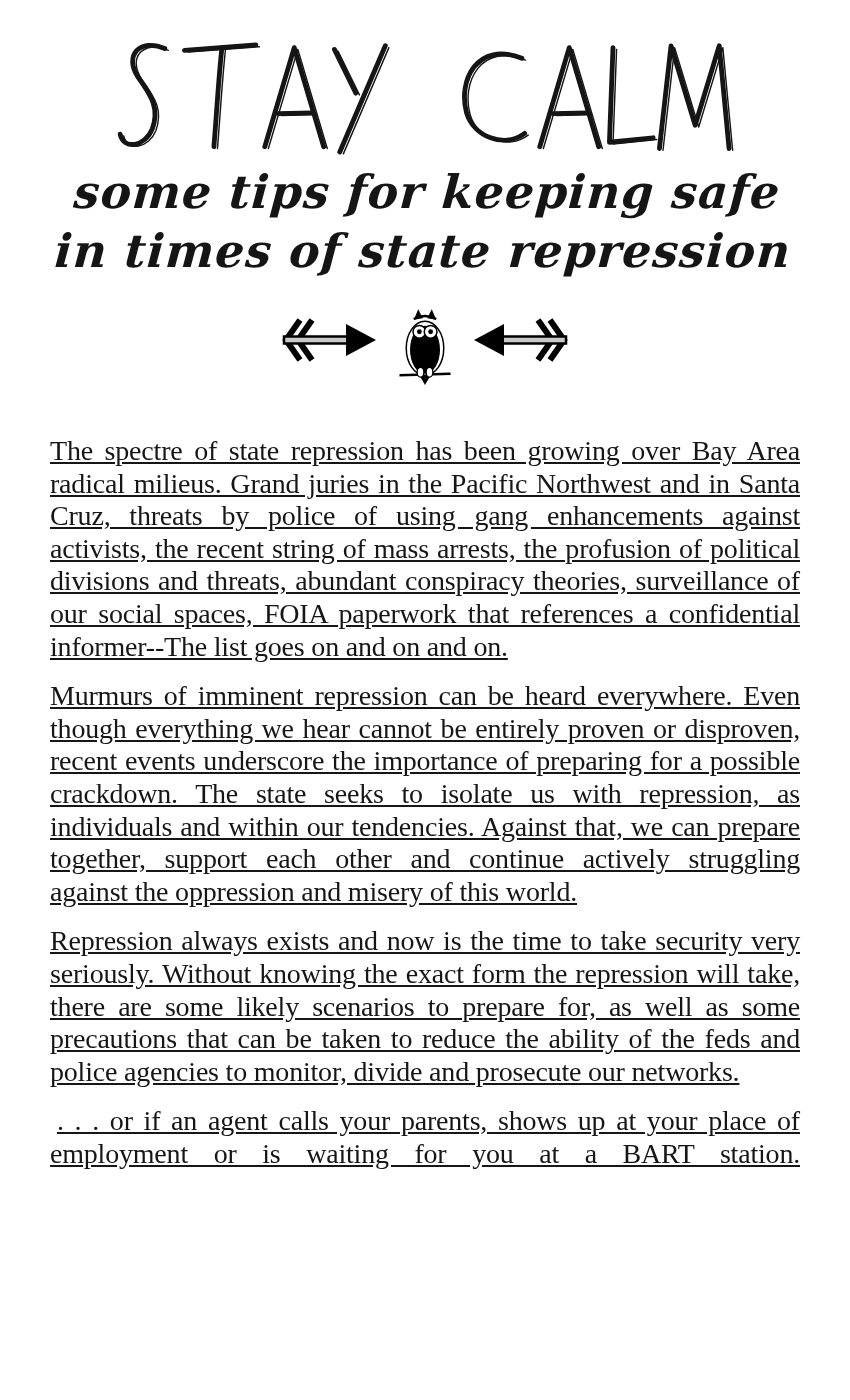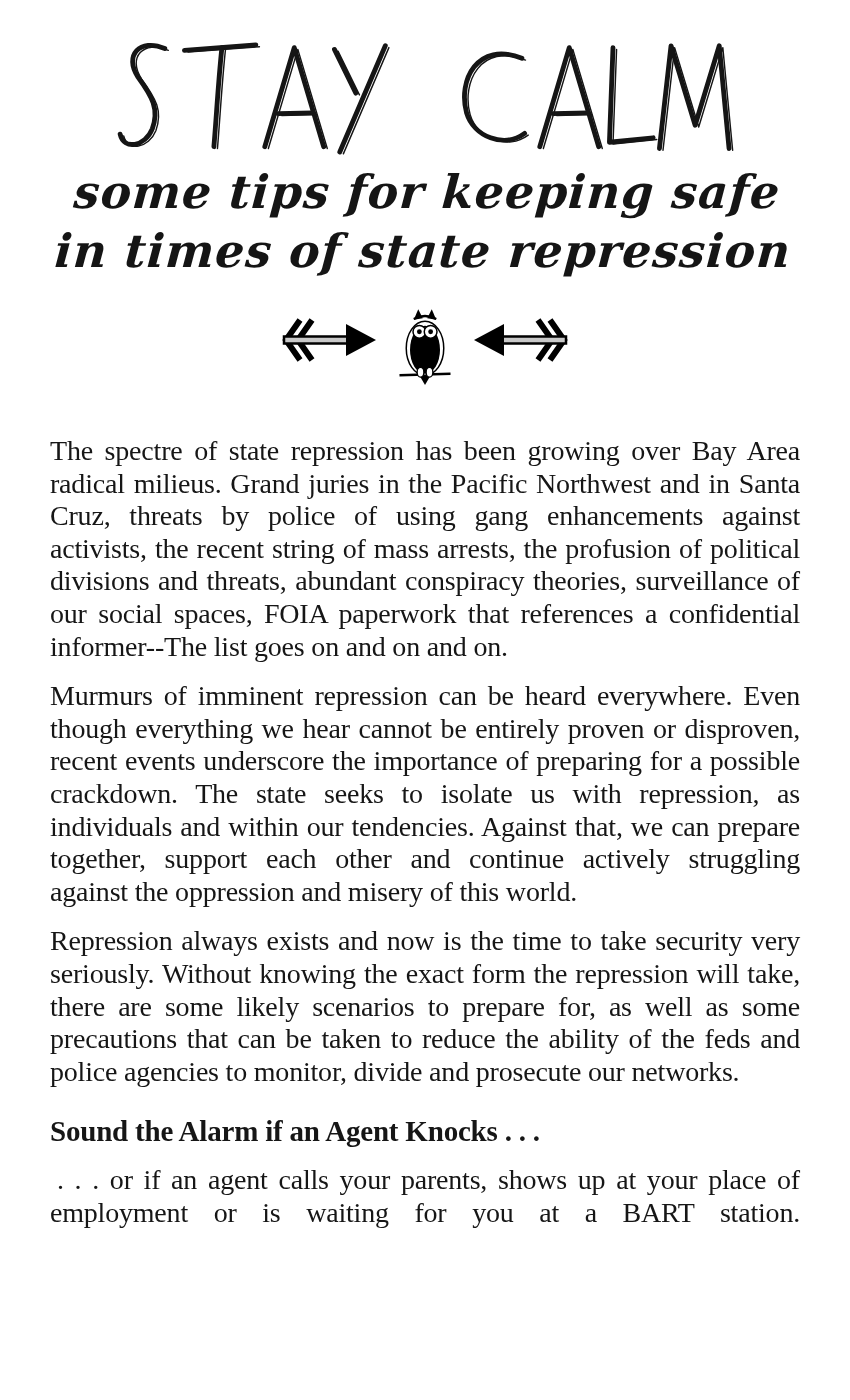--- a/index.html
+++ b/index.html
@@ -36,21 +36,21 @@
     display: flex;
     justify-content: center;
     align-items: center;
     gap: 20px;
     margin: 26px 0 50px 0;
   }
   .arrow-left-svg  { transform: translateY(-6px); }
   .arrow-right-svg { transform: translateY(-6px) scaleX(-1); }
 
   
-  main { padding: 0 50px; }
+  main { padding: 0 50px; text-decoration: underline; }
   main p {
     font-size: 28px;
     line-height: 32.6px;
     text-align: justify;
     margin: 0 0 17px 0;
     letter-spacing: -0.2px;
   }
   main h2 {
     font-size: 29px;
     line-height: 34px;
@@ -140,17 +140,16 @@
       <path d="M46,6 L32,26 L46,46" fill="none" stroke="#000" stroke-width="6"></path>
       <rect x="18" y="22.5" width="66" height="7" fill="#c8c8c8" stroke="#000" stroke-width="2.5"></rect>
       <polygon points="80,10 110,26 80,42" fill="#000"></polygon>
     </svg>
   </div>
 
   <main>
     <p>The spectre of state repression has been growing over Bay Area radical milieus. Grand juries in the Pacific Northwest and in Santa Cruz, threats by police of using gang enhancements against activists, the recent string of mass arrests, the profusion of political divisions and threats, abundant conspiracy theories, surveillance of our social spaces, FOIA paperwork that references a confidential informer--The list goes on and on and on.</p>
     <p>Murmurs of imminent repression can be heard everywhere. Even though everything we hear cannot be entirely proven or disproven, recent events underscore the importance of preparing for a possible crackdown. The state seeks to isolate us with repression, as individuals and within our tendencies. Against that, we can prepare together, support each other and continue actively struggling against the oppression and misery of this world.</p>
     <p>Repression always exists and now is the time to take security very seriously. Without knowing the exact form the repression will take, there are some likely scenarios to prepare for, as well as some precautions that can be taken to reduce the ability of the feds and police agencies to monitor, divide and prosecute our networks.</p>
-    <h2>Sound the Alarm if an Agent Knocks . . .</h2>
     <p class="closing"> . . . or if an agent calls your parents, shows up at your place of employment or is waiting for you at a BART station.</p>
   </main>
 
 </div>
 
 </body></html>

